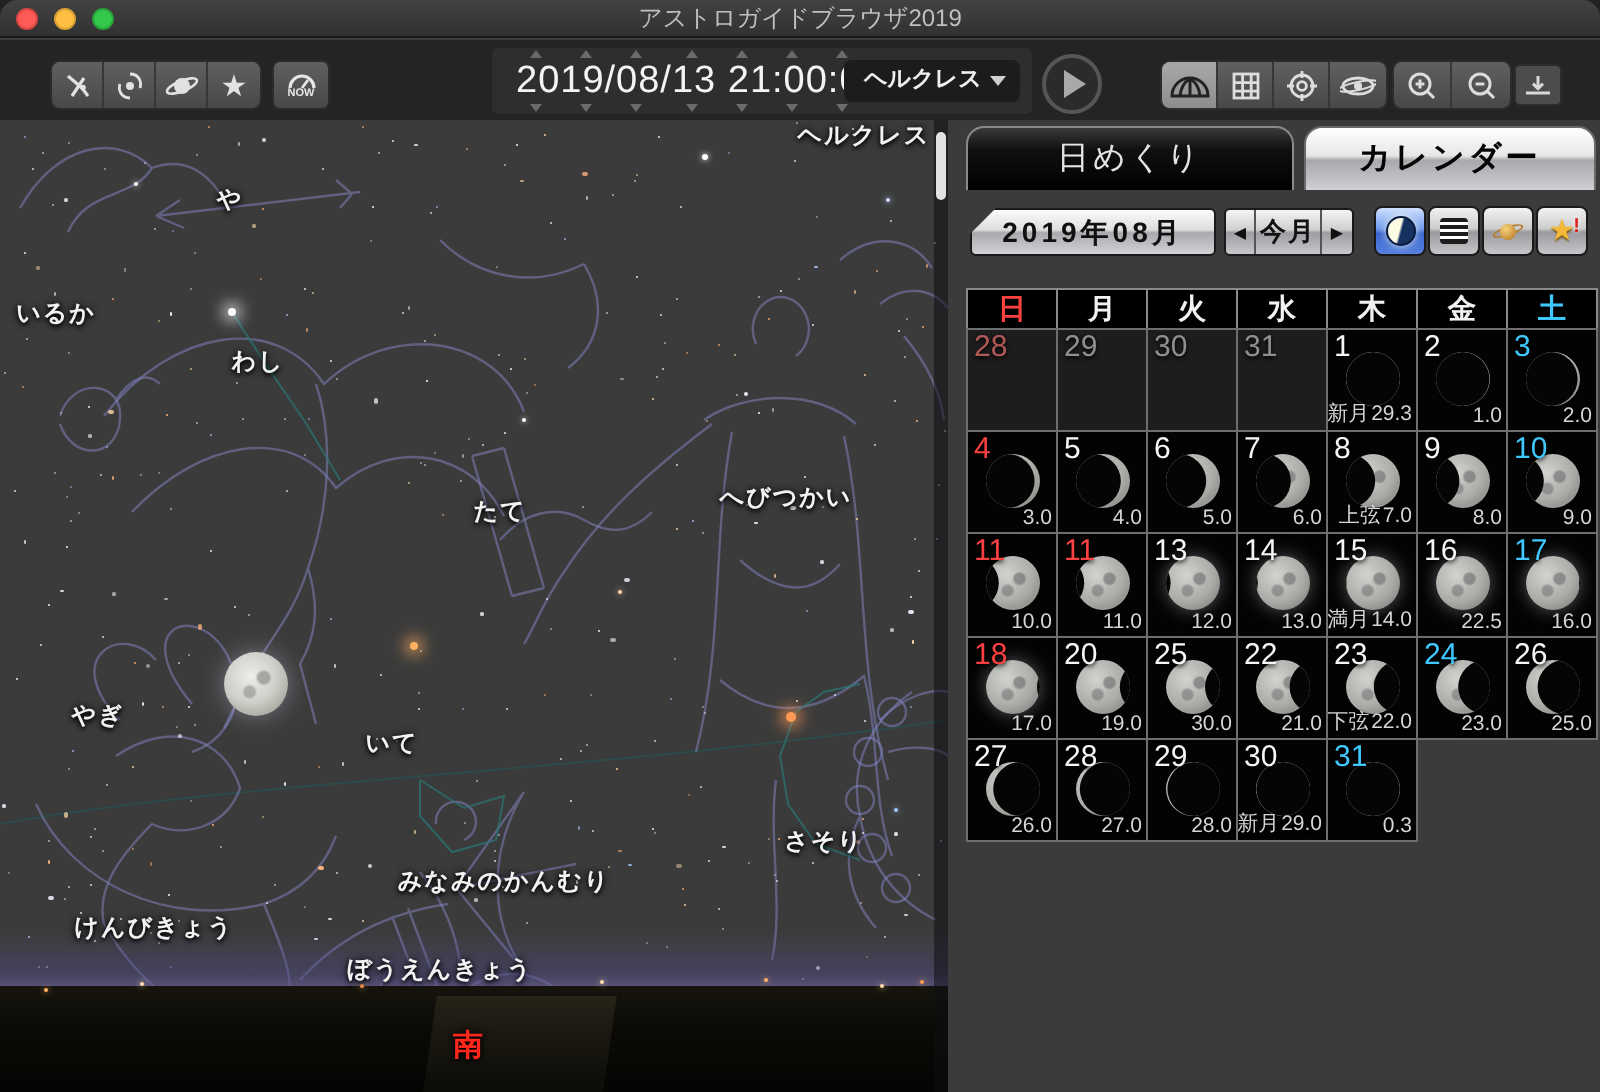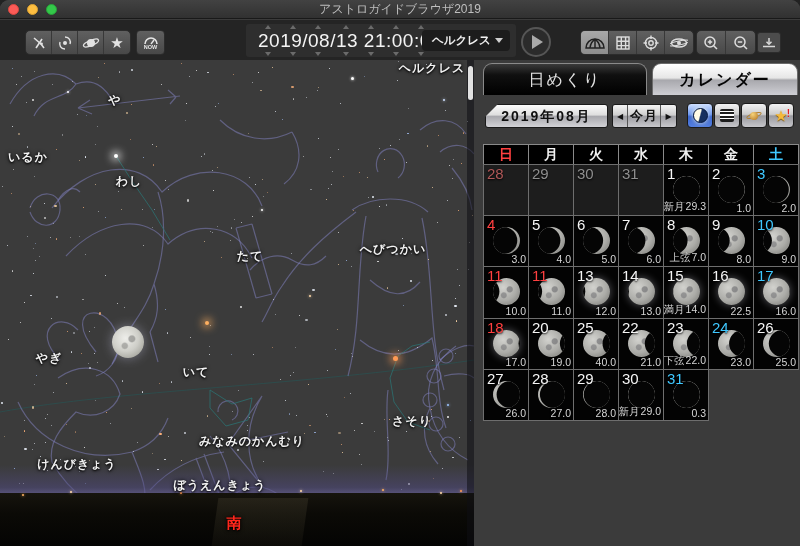--- a/index.html
+++ b/index.html
@@ -892,21 +892,21 @@
               <div class="sh" style="transform: translateX(21.9px);"></div>
             </div>
             <div class="dnum t-norm">20</div>
             <div class="bottomlabel"><span></span><span>19.0</span></div>
           </div>
           <div class="cell">
             <div class="cmoon">
               <div class="sh" style="transform: translateX(19.5px);"></div>
             </div>
             <div class="dnum t-norm">25</div>
-            <div class="bottomlabel"><span></span><span>40.0</span></div>
+            <div class="bottomlabel"><span></span><span>30.0</span></div>
           </div>
           <div class="cell">
             <div class="cmoon">
               <div class="sh" style="transform: translateX(16.8px);"></div>
             </div>
             <div class="dnum t-norm">22</div>
             <div class="bottomlabel"><span></span><span>21.0</span></div>
           </div>
           <div class="cell">
             <div class="cmoon">

